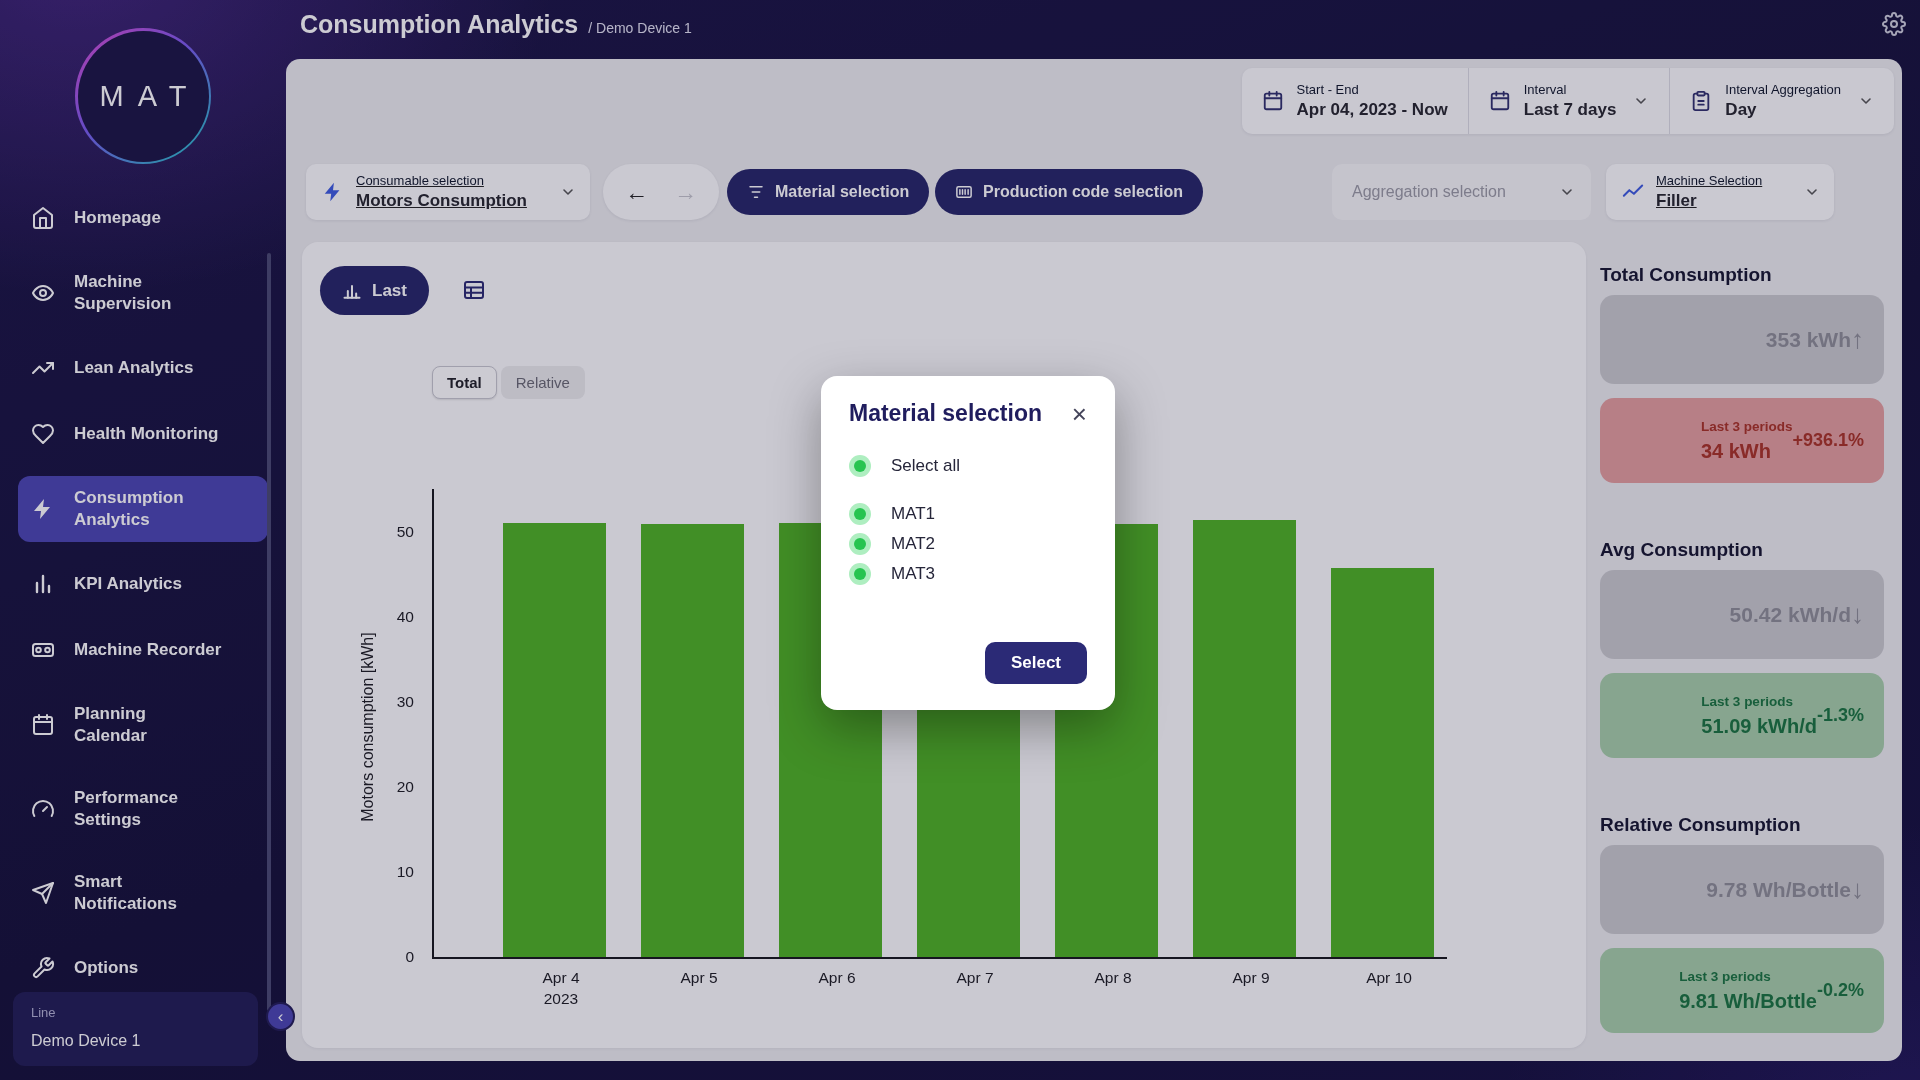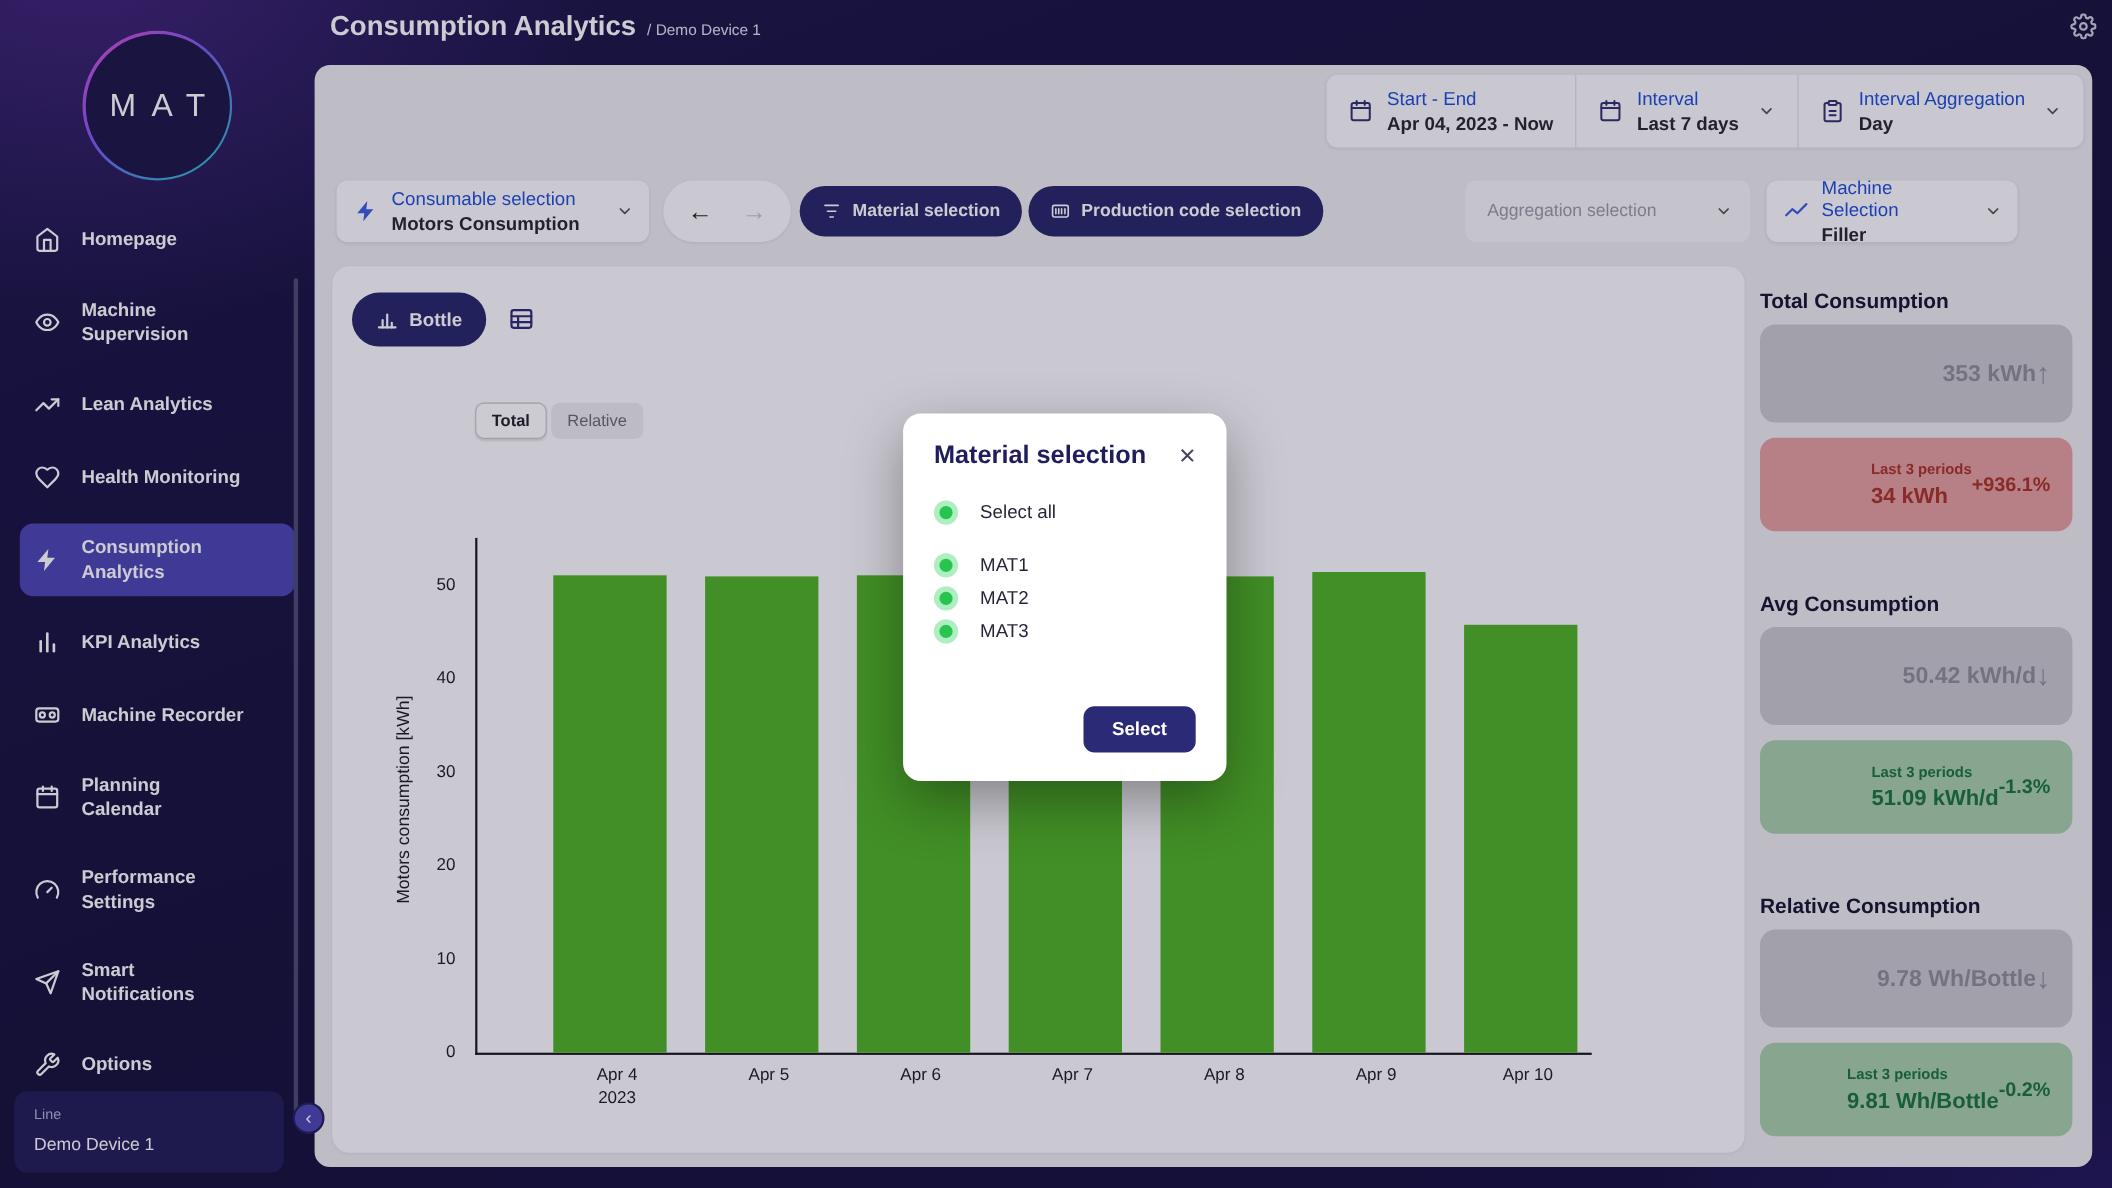--- a/index.html
+++ b/index.html
@@ -46,30 +46,30 @@
   .panel { position:absolute; left:286px; top:59px; width:1616px; height:1002px;
     background:#ededf0; border-radius:14px; color:#222; }
 
   
   .date-toolbar { position:absolute; top:9px; right:8px; height:66px; background:#fbfbfd;
     border-radius:10px; display:flex; align-items:stretch; box-shadow:0 1px 3px rgba(20,20,50,0.08); }
   .dt-sec { display:flex; align-items:center; gap:13px; padding:0 20px; border-left:1px solid #dcdce3; cursor:pointer; }
   .dt-sec:first-child { border-left:none; }
   .dt-icon { color:#30306e; display:flex; }
   .dt-col { display:flex; flex-direction:column; gap:3px; }
-  .dt-label { font-size:17px; color:#1d4ed8; }
+  .dt-label { font-size:13px; color:#0f172a; }
   .dt-value { font-size:17px; color:#26262e; font-weight:600; }
   .chev { color:#555; display:flex; margin-left:4px; }
 
   
   .sel-row { position:absolute; top:105px; left:0; right:0; height:56px; }
   .sel-card { position:absolute; top:0; height:56px; background:#fdfdfe; border-radius:10px;
     display:flex; align-items:center; gap:12px; padding:0 14px 0 16px; cursor:pointer;
     box-shadow:0 1px 3px rgba(20,20,50,0.08); }
-  .sel-card .dt-col { flex:1; }
+  .sel-card .dt-col { flex:1;text-decoration:underline; }
   .consumable { left:20px; width:284px; }
   .machine { left:1320px; width:228px; }
   .blue-ic { color:#3d5be0; display:flex; }
   .nav-pill { position:absolute; left:317px; top:0; width:116px; height:56px; background:#fdfdfe;
     border-radius:28px; display:flex; align-items:center; justify-content:center; gap:26px;
     box-shadow:0 1px 3px rgba(20,20,50,0.08); }
   .nav-pill .back { font-size:23px; font-weight:bold; color:#222; cursor:pointer; }
   .nav-pill .fwd { font-size:23px; font-weight:bold; color:#c5c5cc; cursor:pointer; }
   .pill-btn { position:absolute; top:5px; height:46px; border:none; border-radius:23px; background:#262668;
     color:#fff; font-family:inherit; font-weight:bold; font-size:16px; display:inline-flex; align-items:center;
@@ -395,21 +395,21 @@
   </div>
 
   <section class="chart-card">
     <button class="chart-btn">
       <span>
           <svg width="20" height="20" viewBox="0 0 24 24" fill="none" stroke="currentColor" stroke-width="2.4" stroke-linecap="round">
             <path d="M3 20h18"></path>
             <path d="M7 20v-8M12 20V6M17 20v-5"></path>
           </svg>
         </span>
-      <span>Bottle</span>
+      <span>Last</span>
     </button>
     <button class="table-btn">
       <span><svg width="24" height="24" viewBox="0 0 24 24" fill="none" stroke="currentColor" stroke-width="2" stroke-linecap="round">
             <rect x="3" y="4" width="18" height="16" rx="2"></rect>
             <path d="M3 9.5h18M9 9.5V20M3 14.8h18"></path>
           </svg></span>
     </button>
     <div class="toggles">
       <button class="toggle on">Total</button>
       <button class="toggle off">Relative</button>

